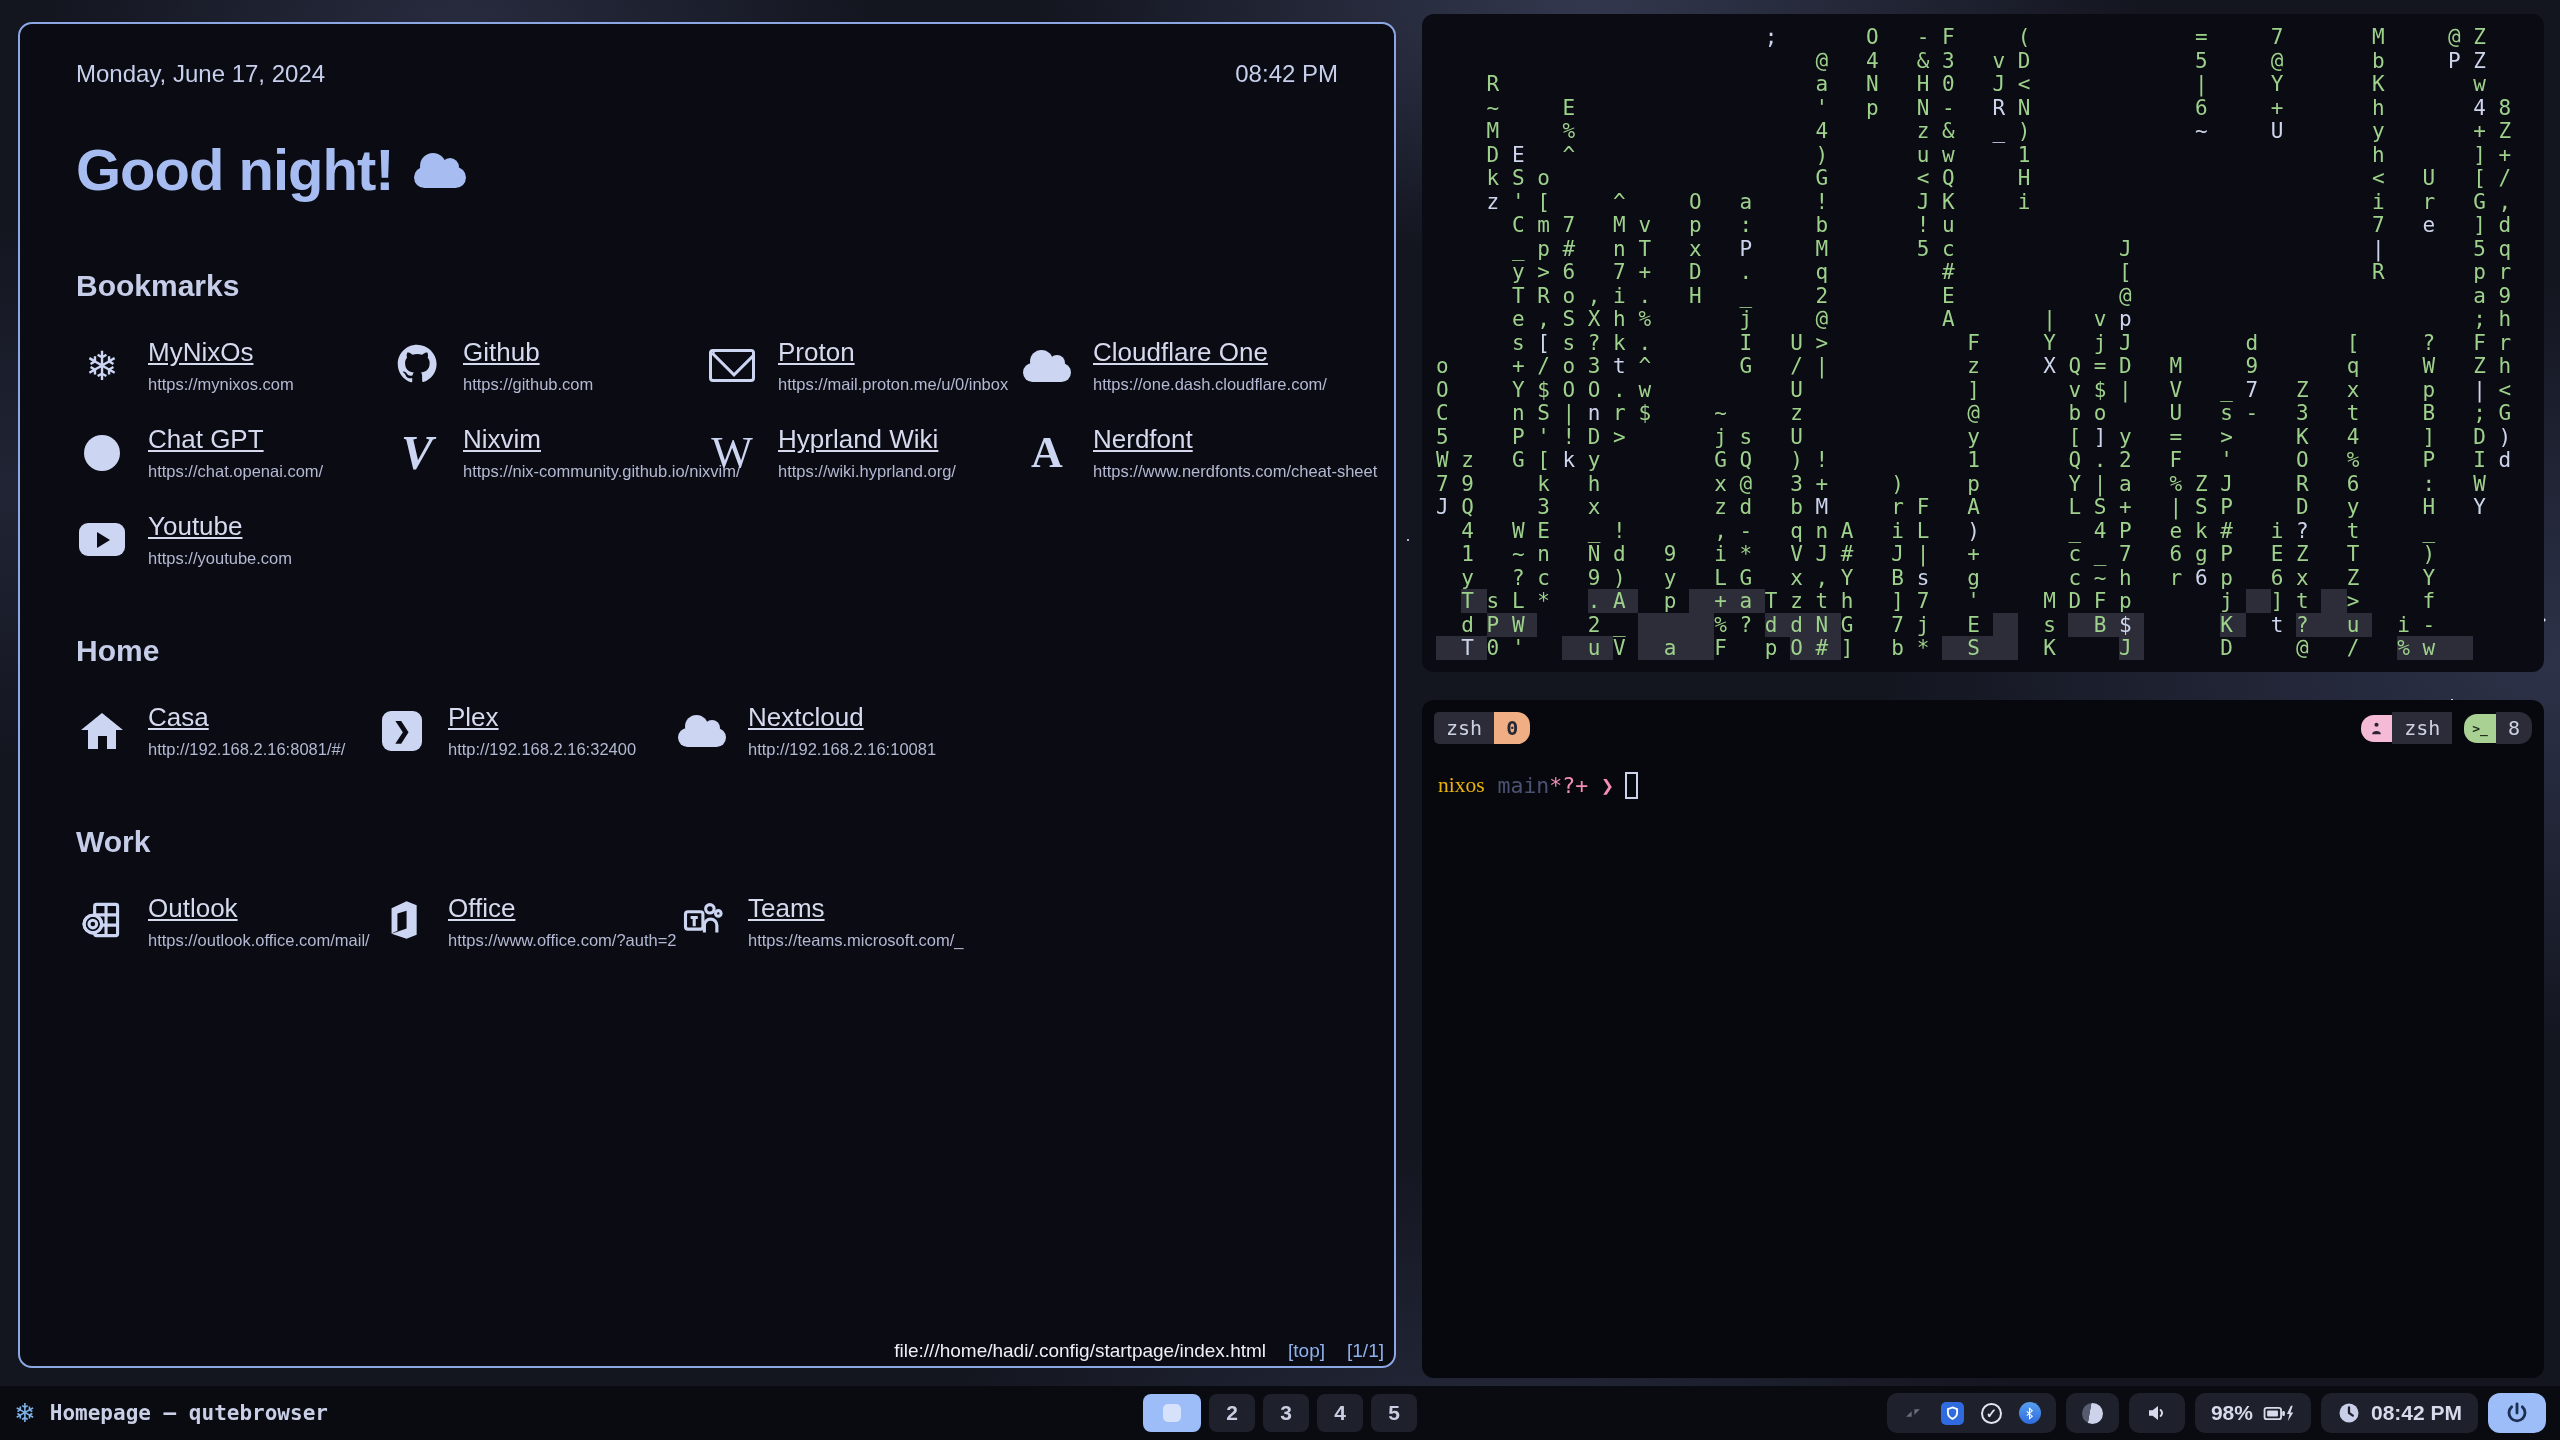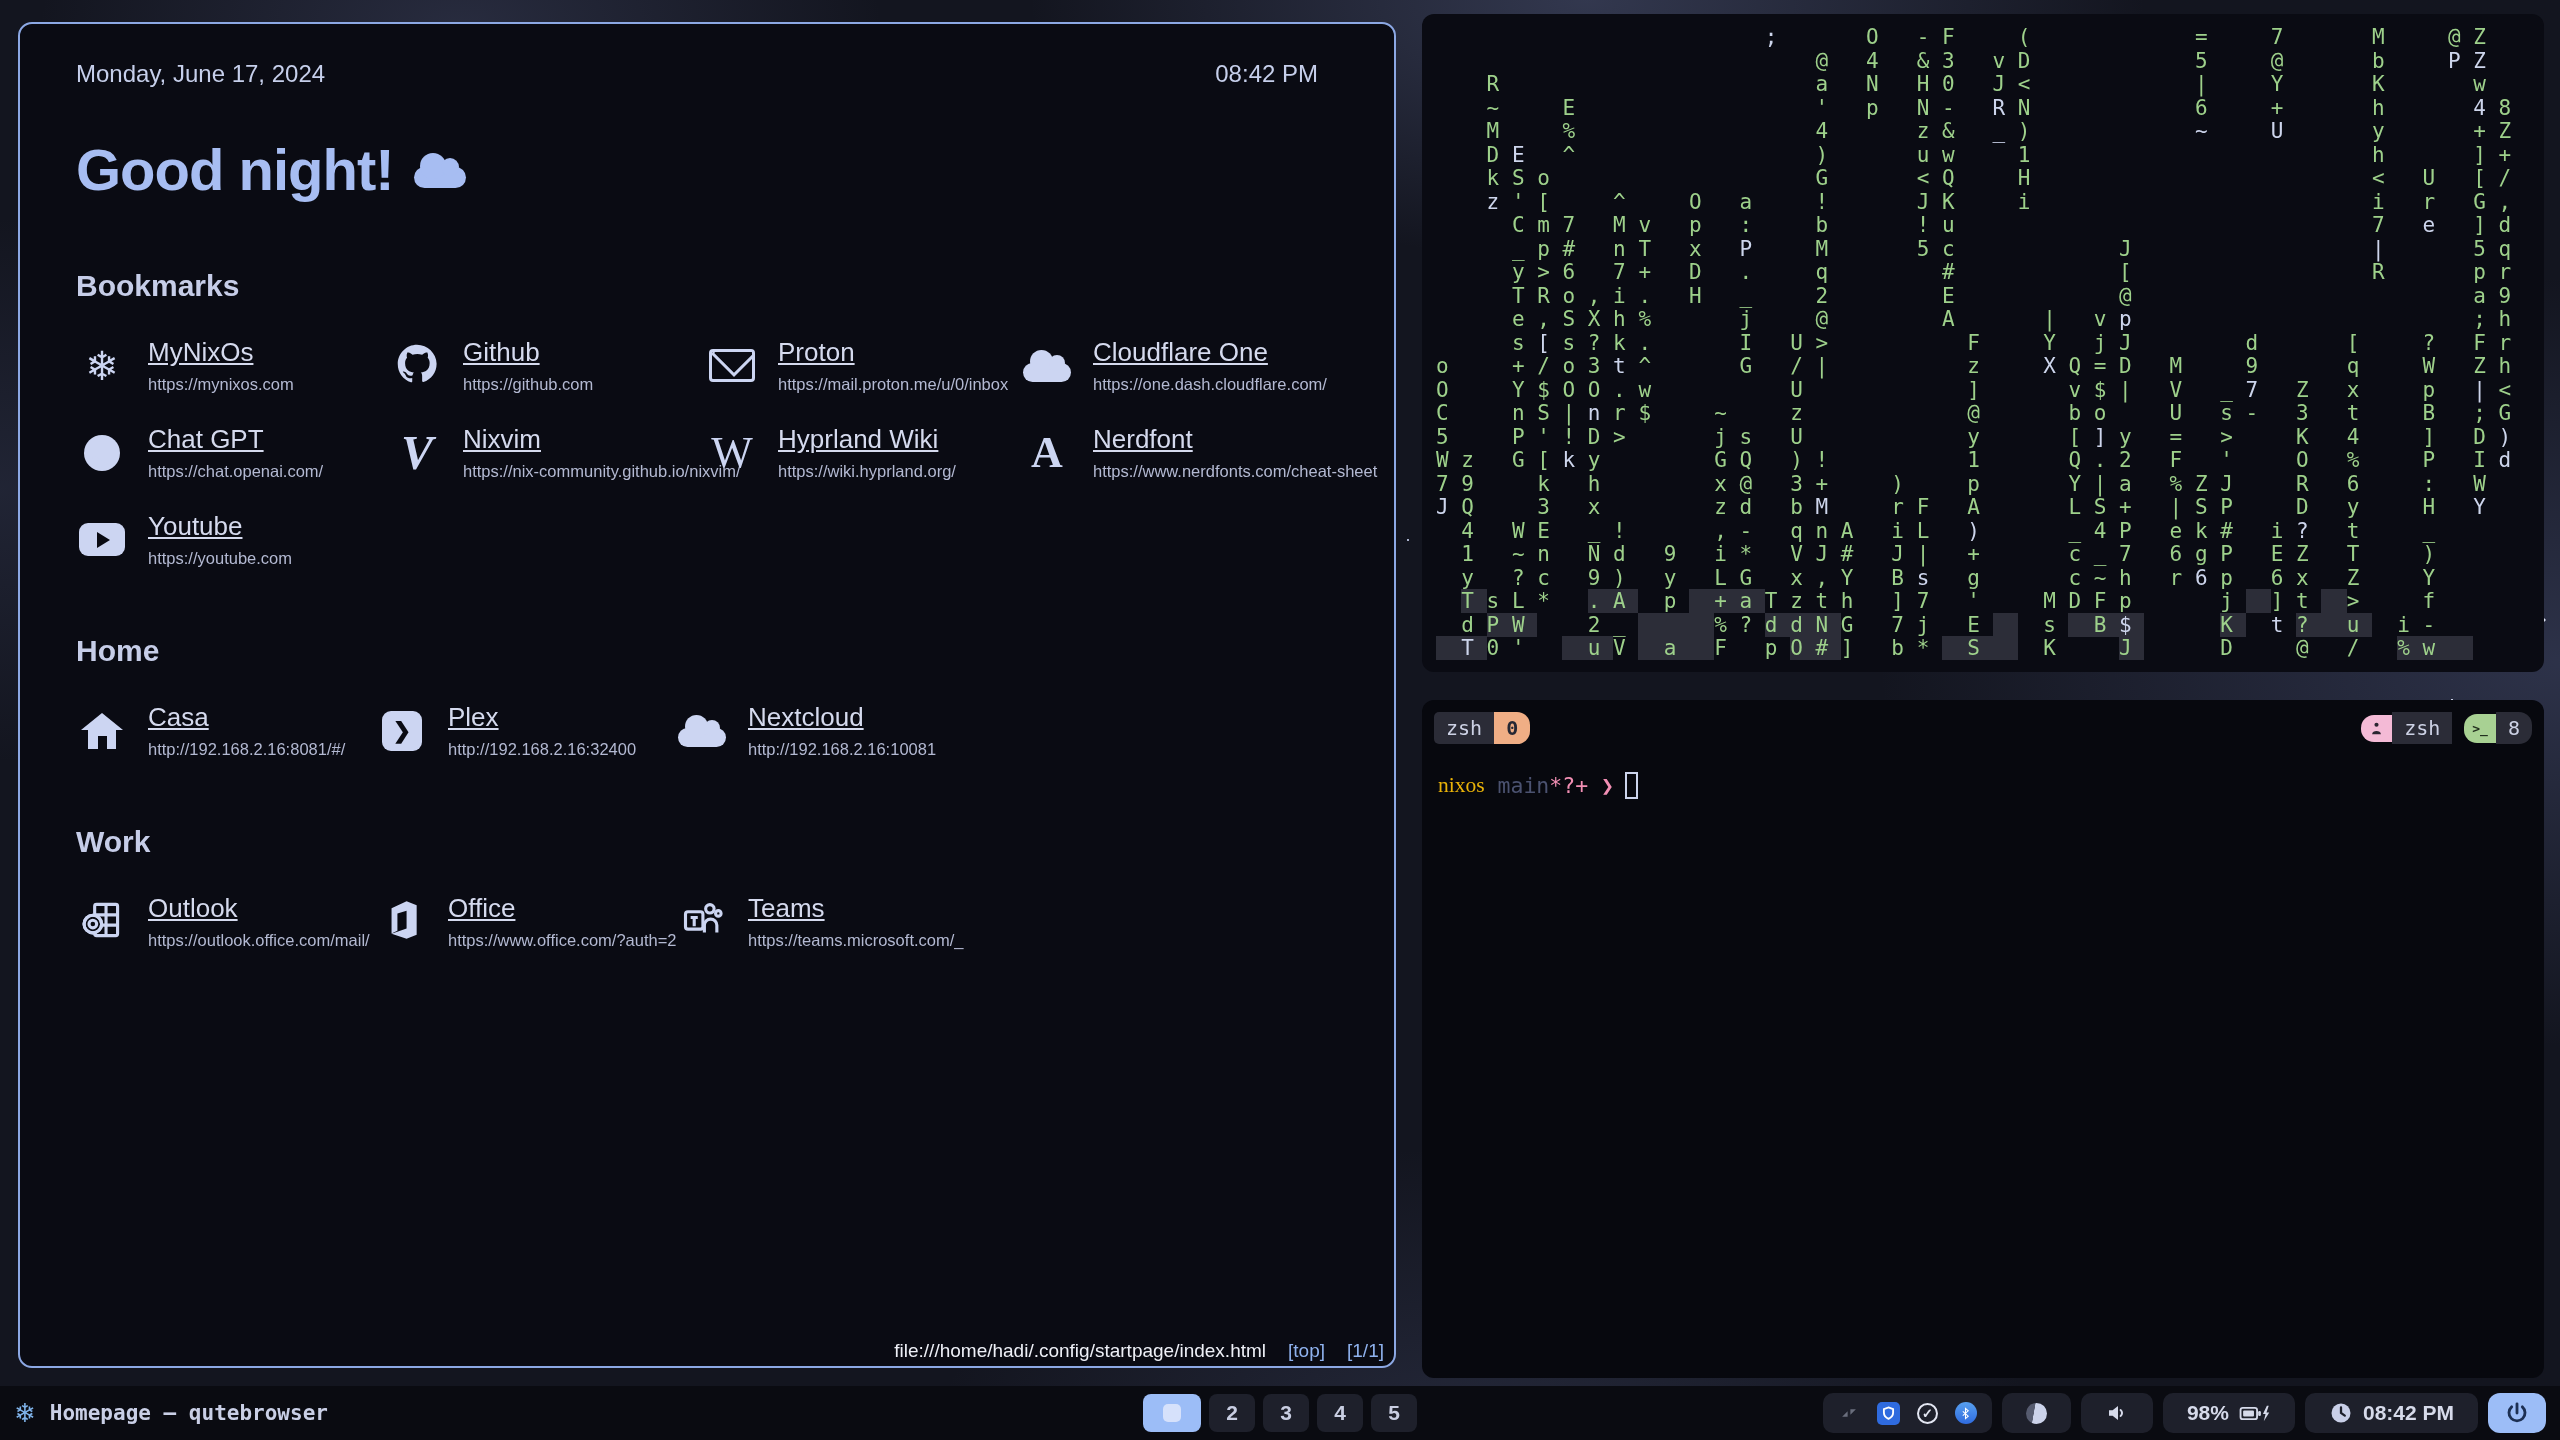--- a/index.html
+++ b/index.html
@@ -16,21 +16,21 @@
       radial-gradient(900px 420px at 62% 0%, rgba(98,108,150,.40), transparent 62%),
       radial-gradient(1100px 620px at 100% 46%, rgba(92,102,148,.36), transparent 62%),
       radial-gradient(900px 520px at 58% 102%, rgba(82,90,128,.30), transparent 62%),
       radial-gradient(760px 440px at 0% 34%, rgba(72,80,114,.26), transparent 62%),
       radial-gradient(680px 380px at 18% 2%, rgba(88,96,136,.30), transparent 62%);
     position:relative;
   }
   .window{ position:absolute; background:#0a0b13; border-radius:14px; }
 
   
-  .browser{ left:18px; top:22px; width:1378px; height:1346px; border:2.5px solid #8ca8e4; padding:22px 76px 0 56px; }
+  .browser{ left:18px; top:22px; width:1378px; height:1346px; border:2.5px solid #8ca8e4; padding:22px 56px 0 56px; }
   .b-header{ display:flex; justify-content:space-between; align-items:center; font-size:24px; color:#c6cfeb; margin-top:14px; }
   .greeting{ margin-top:48px; font-size:58px; font-weight:bold; color:#a7bdf2; display:flex; align-items:center; gap:20px; letter-spacing:-1px; }
   .greet-cloud{ position:relative; width:52px; height:21px; background:#a7bdf2; border-radius:11px; margin-top:16px; }
   .greet-cloud::before{ content:""; position:absolute; left:6px; top:-14px; width:26px; height:26px; background:#a7bdf2; border-radius:50%; }
   .greet-cloud::after{ content:""; position:absolute; right:7px; top:-9px; width:18px; height:18px; background:#a7bdf2; border-radius:50%; }
   .sec-title{ font-size:30px; font-weight:bold; color:#c6cde8; margin-top:66px; }
   .grid{ display:grid; margin-top:34px; row-gap:30px; }
   .grid.cols4{ grid-template-columns:315px 315px 315px auto; }
   .grid.cols3{ grid-template-columns:300px 300px auto; }
   .item{ display:flex; align-items:center; gap:20px; cursor:pointer; }
@@ -90,21 +90,21 @@
         display:flex; align-items:center; justify-content:space-between; padding:0 14px; }
   .bar-left{ display:flex; align-items:center; gap:14px; }
   .bar-logo{ color:#7fb3ea; font-size:26px; }
   .bar-title{ font-family:"DejaVu Sans Mono", monospace; font-weight:bold; font-size:21px; color:#c9cfe6; }
   .bar-ws{ position:absolute; left:50%; transform:translateX(-50%); display:flex; gap:8px; align-items:center; }
   .ws{ min-width:46px; height:38px; border-radius:8px; background:#1e202b; color:#c9cee2; font-weight:bold; font-size:21px;
        display:flex; align-items:center; justify-content:center; cursor:pointer; }
   .ws.active{ width:58px; background:#9cbdf7; }
   .ws-dot{ width:18px; height:18px; border-radius:5px; background:#d6e1fb; }
   .bar-right{ display:flex; align-items:center; gap:10px; }
-  .mod{ height:40px; background:#1e202b; border-radius:10px; display:flex; align-items:center; gap:10px; padding:0 24px;
+  .mod{ height:40px; background:#1e202b; border-radius:10px; display:flex; align-items:center; gap:10px; padding:0 16px;
         color:#d6daea; font-weight:bold; font-size:21px; }
   .mod.tray{ gap:17px; padding:0 15px; }
   .mod svg{ display:block; }
   .tr-shield{ width:23px; height:23px; background:#2f6bdf; border-radius:5px; display:flex; align-items:center; justify-content:center; }
   .tr-shield svg{ width:17px; height:17px; }
   .tr-check{ width:21px; height:21px; border:2px solid #e3e6f2; border-radius:50%; color:#e3e6f2;
              display:flex; align-items:center; justify-content:center; font-size:13px; font-weight:bold; }
   .tr-bt{ width:22px; height:22px; border-radius:50%; background:linear-gradient(180deg,#58a0ef,#2f6bdf);
           display:flex; align-items:center; justify-content:center; }
   .tr-bt svg{ width:13px; height:15px; }

